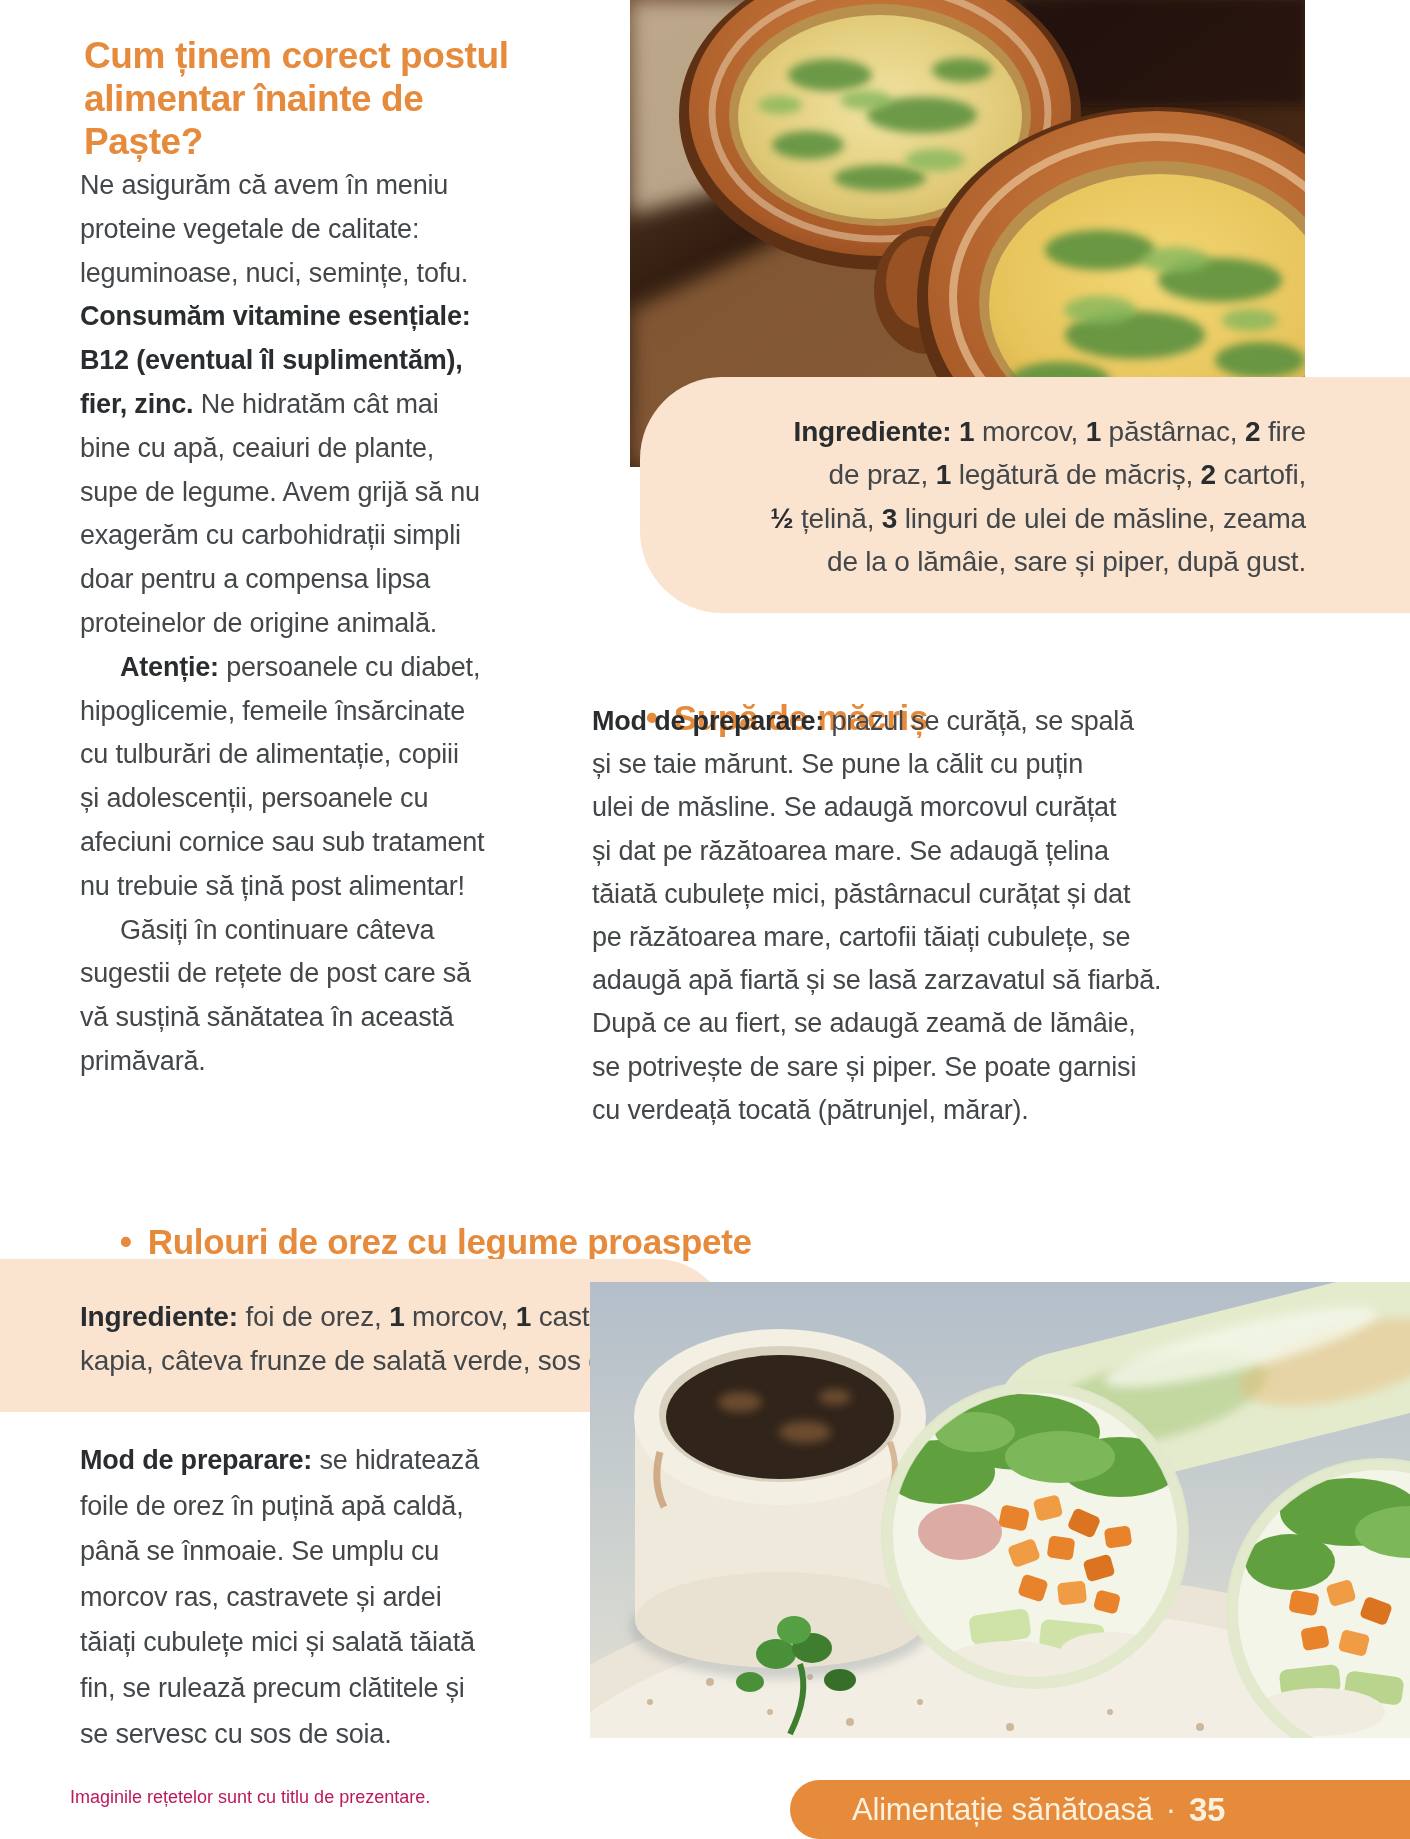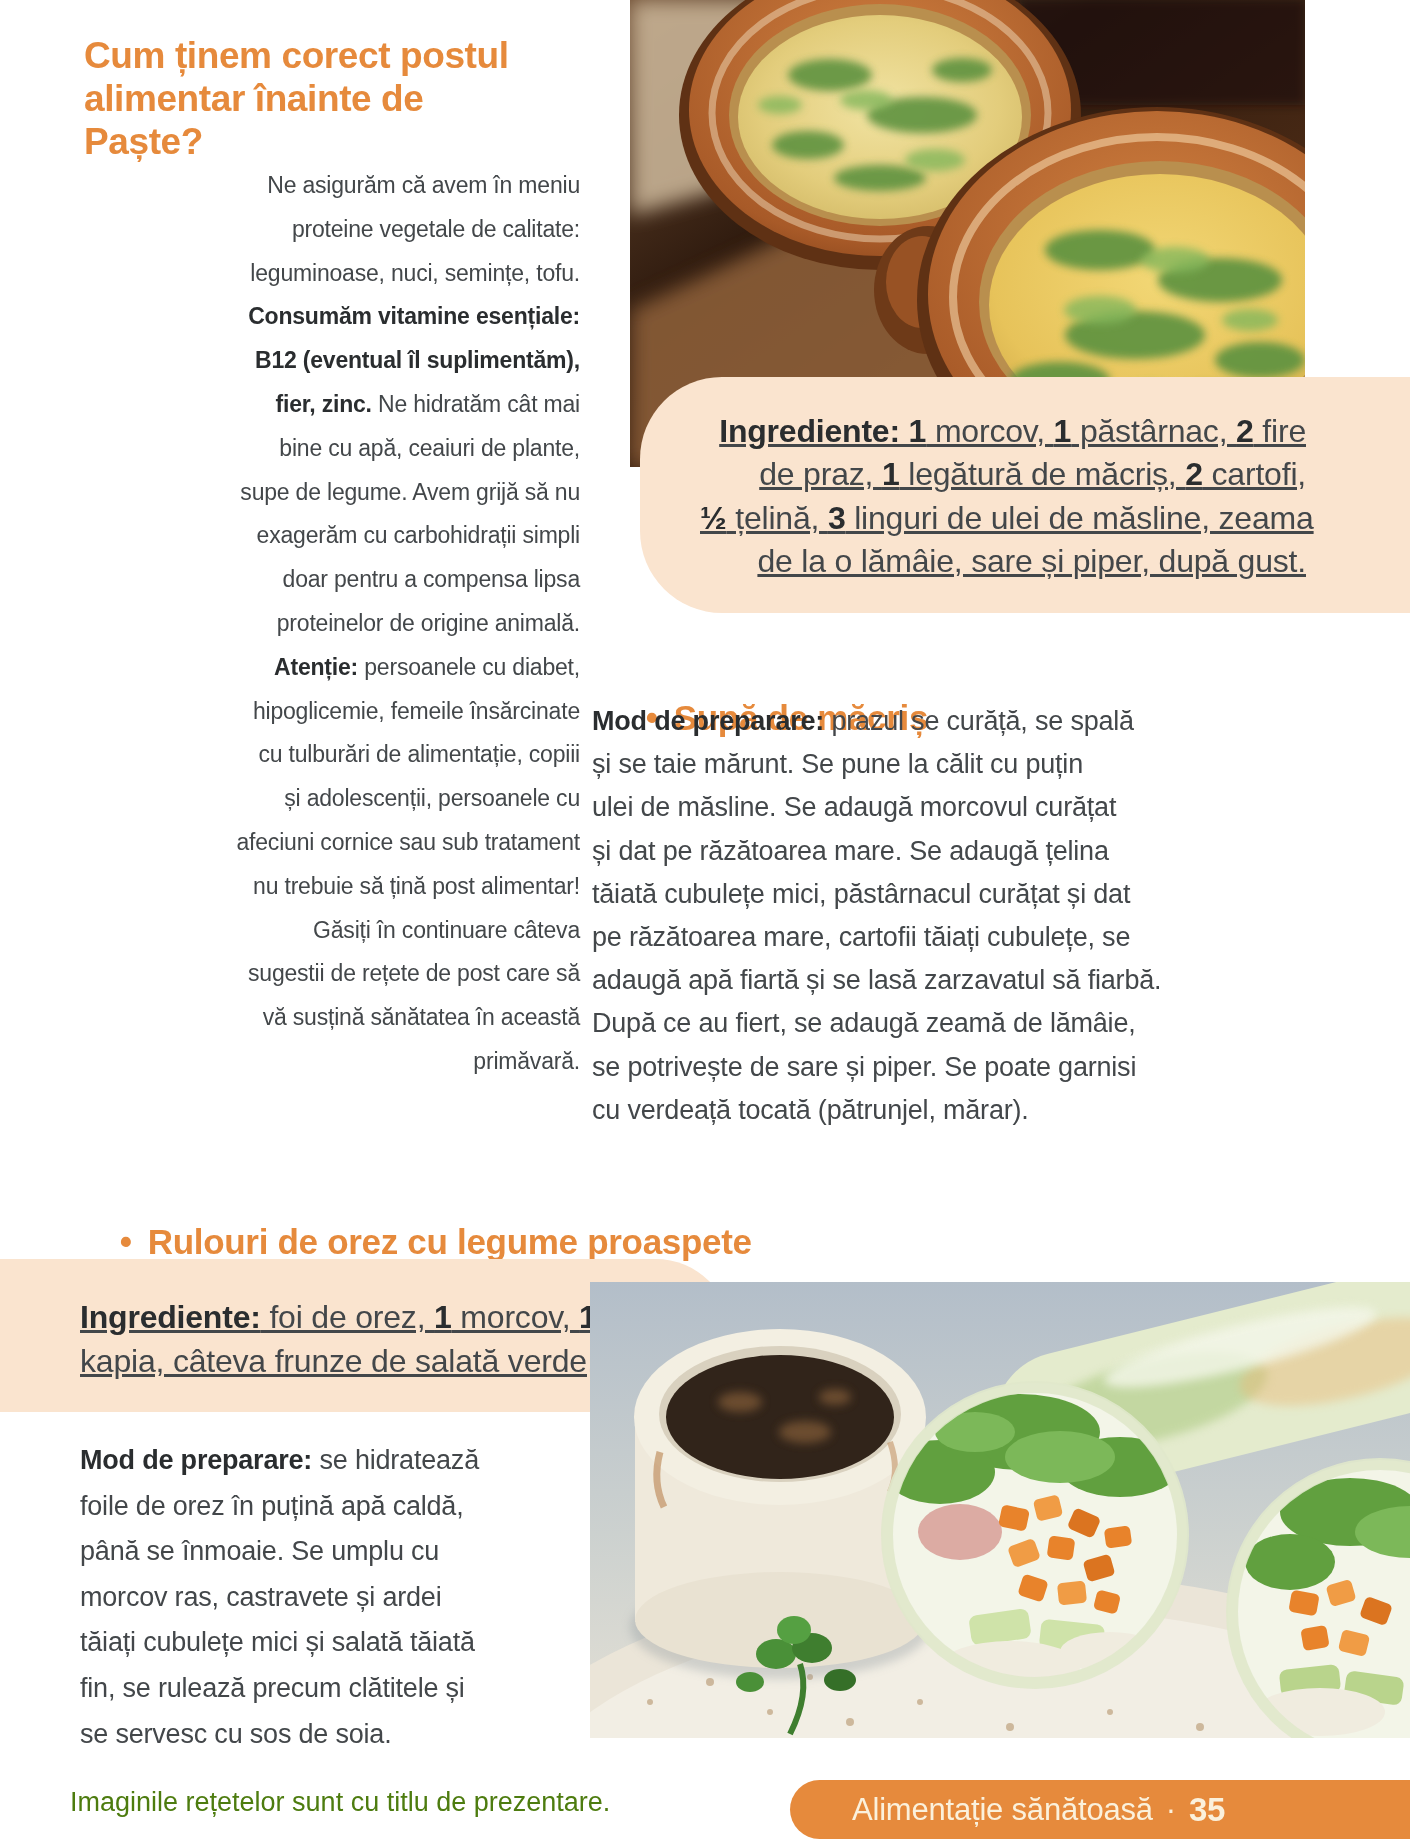--- a/index.html
+++ b/index.html
@@ -14,30 +14,30 @@
 
   
   #page-title{
     position:absolute;left:80px;top:30px;width:480px;
     font-size:37px;line-height:43px;font-weight:800;letter-spacing:-0.4px;
     color:var(--accent,#E68A3C);
   }
   
   #article-body{
     position:absolute;left:80px;top:164px;width:500px;
-    font-size:23px;line-height:43.8px;letter-spacing:-0.2px;text-align:right;
+    font-size:27px;line-height:43.8px;letter-spacing:-0.2px;
   }
 
   
   .photo{position:absolute;overflow:hidden;background:#ddd;}
   #photo-soup{left:630px;top:0;width:675px;height:467px;}
   #photo-rolls{left:590px;top:1282px;width:820px;height:456px;}
 
   
-  .ingbox{box-sizing:border-box;position:absolute;background:var(--peach,#FAE4CF);font-size:32px;text-decoration:underline;}
+  .ingbox{box-sizing:border-box;position:absolute;background:var(--peach,#FAE4CF);font-size:28px;}
   #ingredients-soup{
     left:640px;top:377px;width:770px;height:236px;
     border-radius:82px 0 0 82px;
     padding:33px 104px 0 60px;text-align:right;line-height:43.4px;letter-spacing:-0.2px;
   }
   #ingredients-rolls{
     left:0;top:1259px;width:732px;height:153px;
     border-radius:0 78px 78px 0;
     padding:36px 30px 0 80px;text-align:left;line-height:44px;letter-spacing:-0.2px;
   }
@@ -50,21 +50,21 @@
   #heading-soup{left:592px;top:642px;}
   #heading-rolls{left:82px;top:1182px;}
   .bullet{margin-right:16px;}
 
   
   .prep{position:absolute;font-size:27px;letter-spacing:-0.2px;}
   #soup-prep{left:592px;top:700px;width:800px;line-height:43.2px;}
   #rolls-prep{left:80px;top:1438px;width:520px;line-height:45.6px;}
 
   
-  #caption{position:absolute;left:70px;top:1787px;font-size:27px;color:#4d7c0f;}
+  #caption{position:absolute;left:70px;top:1787px;font-size:18px;color:#be185d;}
   #page-badge{
     box-sizing:border-box;position:absolute;left:790px;top:1780px;width:620px;height:59px;
     background:var(--accent,#E68A3C);border-radius:30px 0 0 30px;
     display:flex;align-items:center;padding-left:62px;
     color:var(--badge-text,#FBF1DC);font-size:31px;letter-spacing:-0.2px;text-align:center;
   }
   #page-badge .sep{margin:0 13px;}
   #page-badge .num{font-weight:bold;font-size:33px;}
 </style>
 </head>

